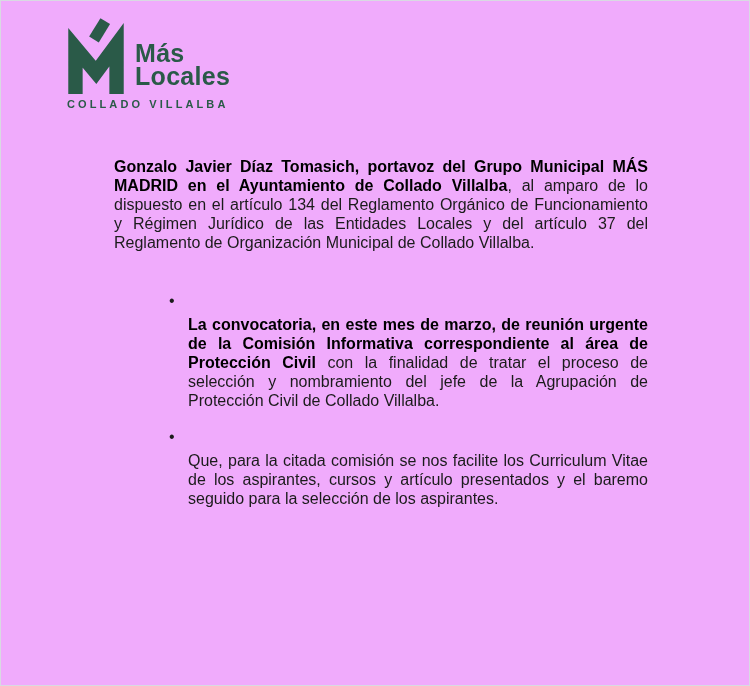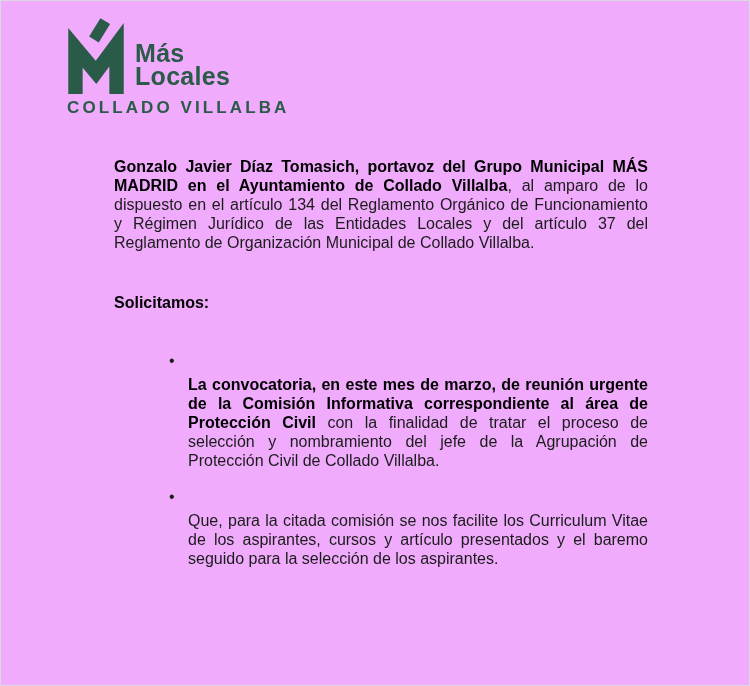--- a/index.html
+++ b/index.html
@@ -42,21 +42,21 @@
     font-weight: bold;
     font-size: 25px;
     line-height: 23px;
     letter-spacing: 0.3px;
   }
   .wordmark span { display: block; }
   .logo-sub {
     margin-top: 4px;
     color: var(--brand);
     font-weight: bold;
-    font-size: 17px;
+    font-size: 11px;
     letter-spacing: 3.1px;
     white-space: nowrap;
   }
 
   
   .doc {
     position: absolute;
     left: 113px;
     top: 156px;
     width: 534px;
@@ -114,21 +114,20 @@
         <span>Locales</span>
       </div>
     </div>
     <div class="logo-sub">COLLADO VILLALBA</div>
   </header>
 
   <main class="doc">
 
     <p class="intro"><strong>Gonzalo Javier Díaz Tomasich, portavoz del Grupo Municipal MÁS MADRID en el Ayuntamiento de Collado Villalba</strong><span>, al amparo de lo dispuesto en el artículo 134 del Reglamento Orgánico de Funcionamiento y Régimen Jurídico de las Entidades Locales y del artículo 37 del Reglamento de Organización Municipal de Collado Villalba.</span></p>
 
-    <p class="heading"><strong>Solicitamos:</strong></p>
 
     <ul class="bullets">
       <li>
         <span class="marker">•</span>
         <span class="btext"><strong>La convocatoria, en este mes de marzo, de reunión urgente de la Comisión Informativa correspondiente al área de Protección Civil</strong><span> con la finalidad de tratar el proceso de selección y nombramiento del jefe de la Agrupación de Protección Civil de Collado Villalba.</span></span>
       </li>
       <li>
         <span class="marker">•</span>
         <span class="btext"><strong></strong><span>Que, para la citada comisión se nos facilite los Curriculum Vitae de los aspirantes, cursos y artículo presentados y el baremo seguido para la selección de los aspirantes.</span></span>
       </li>

